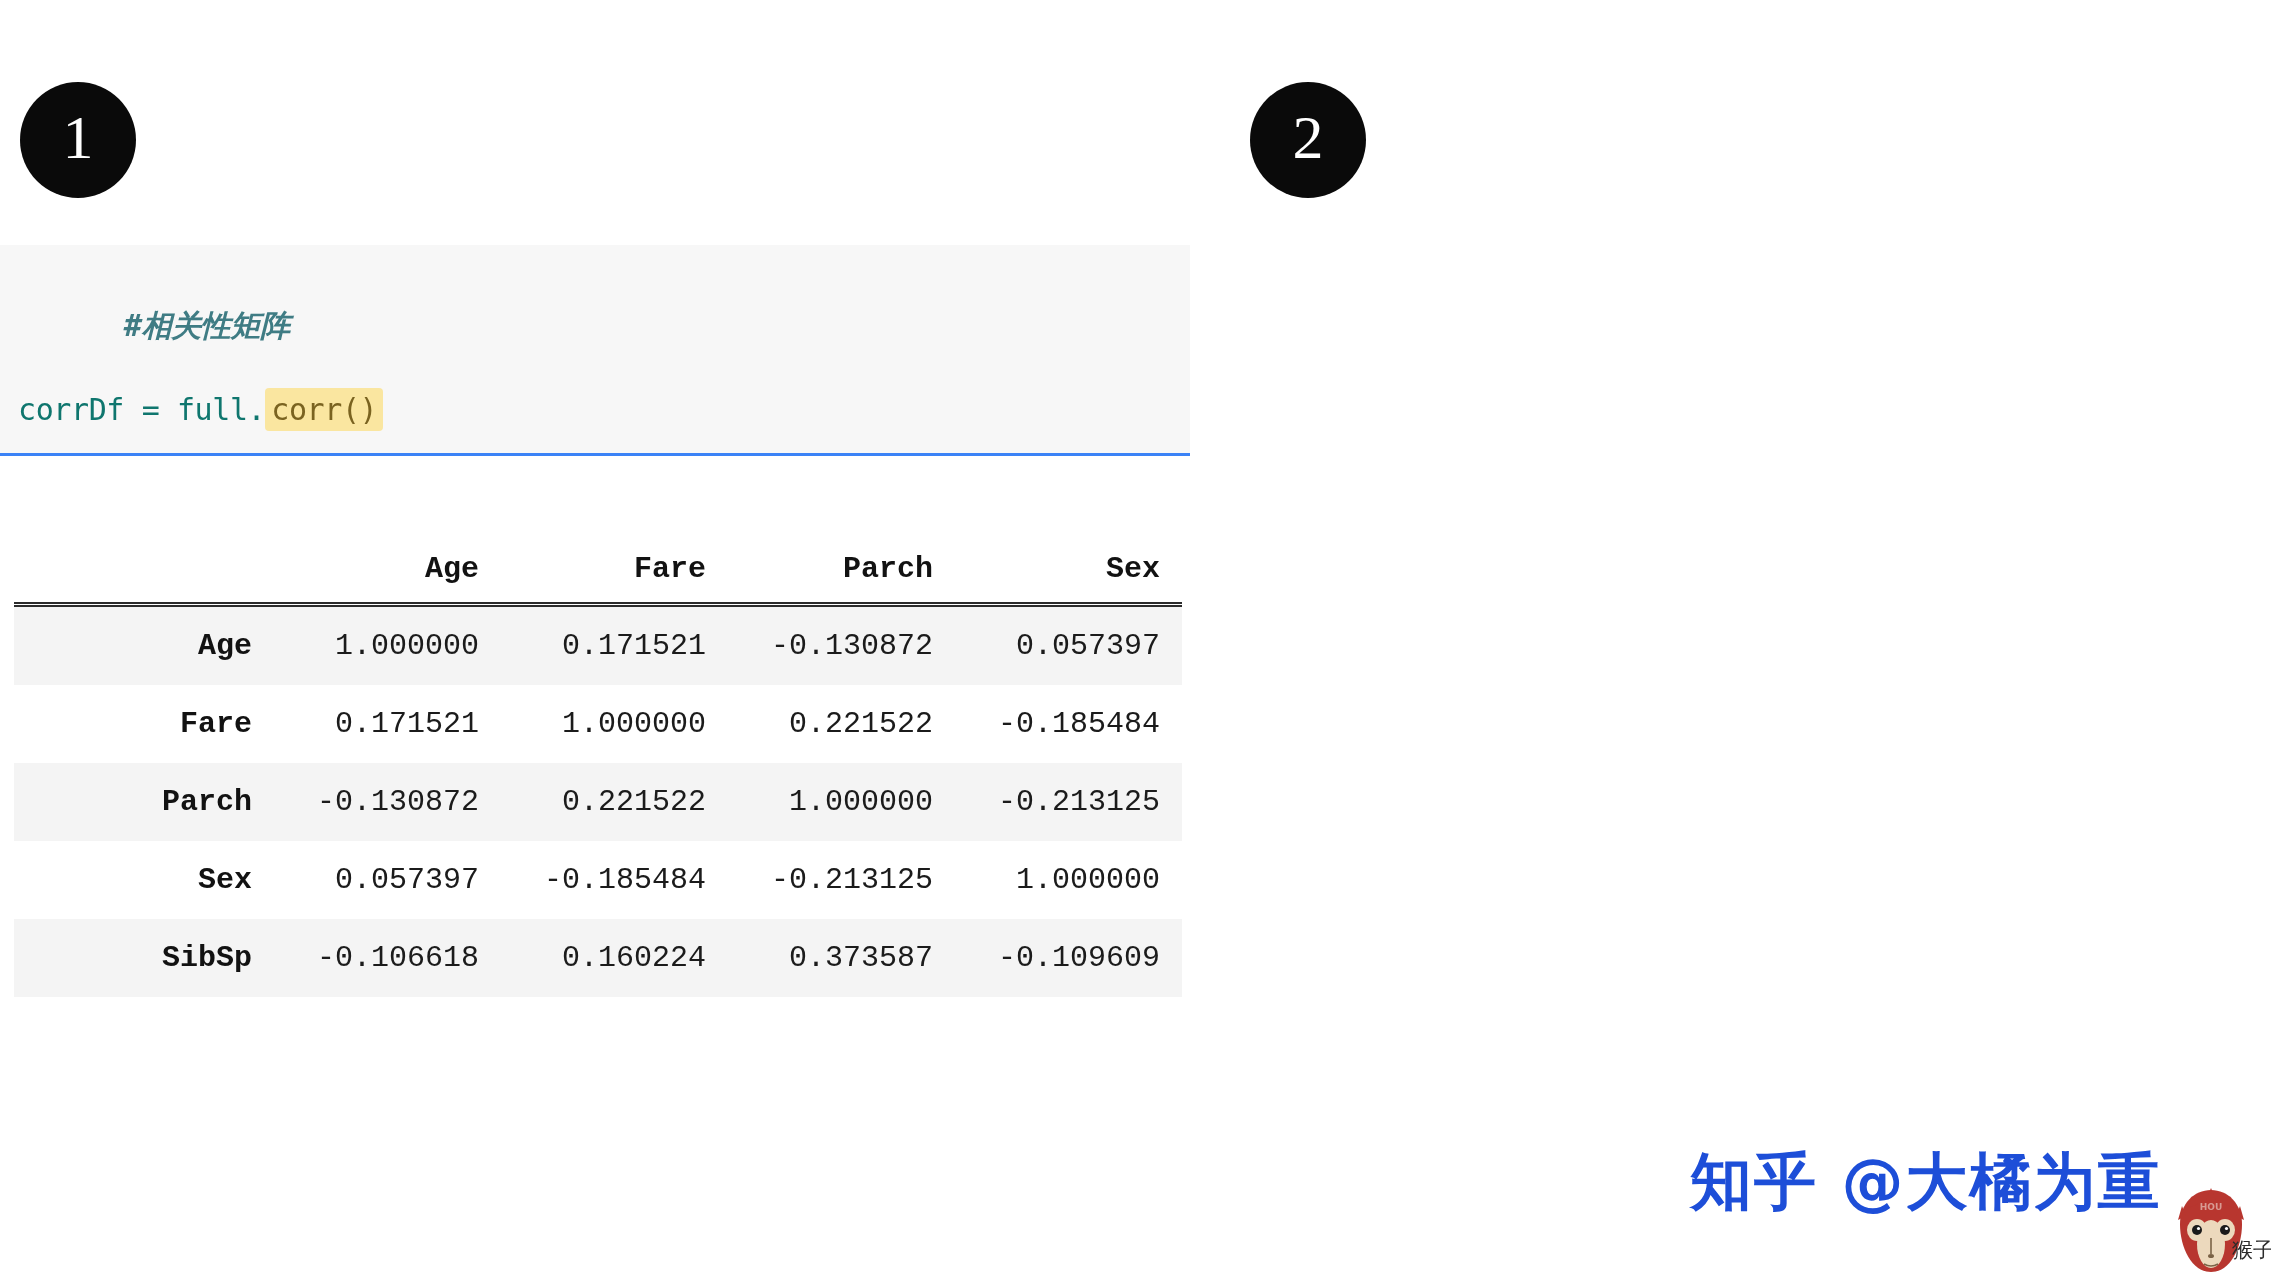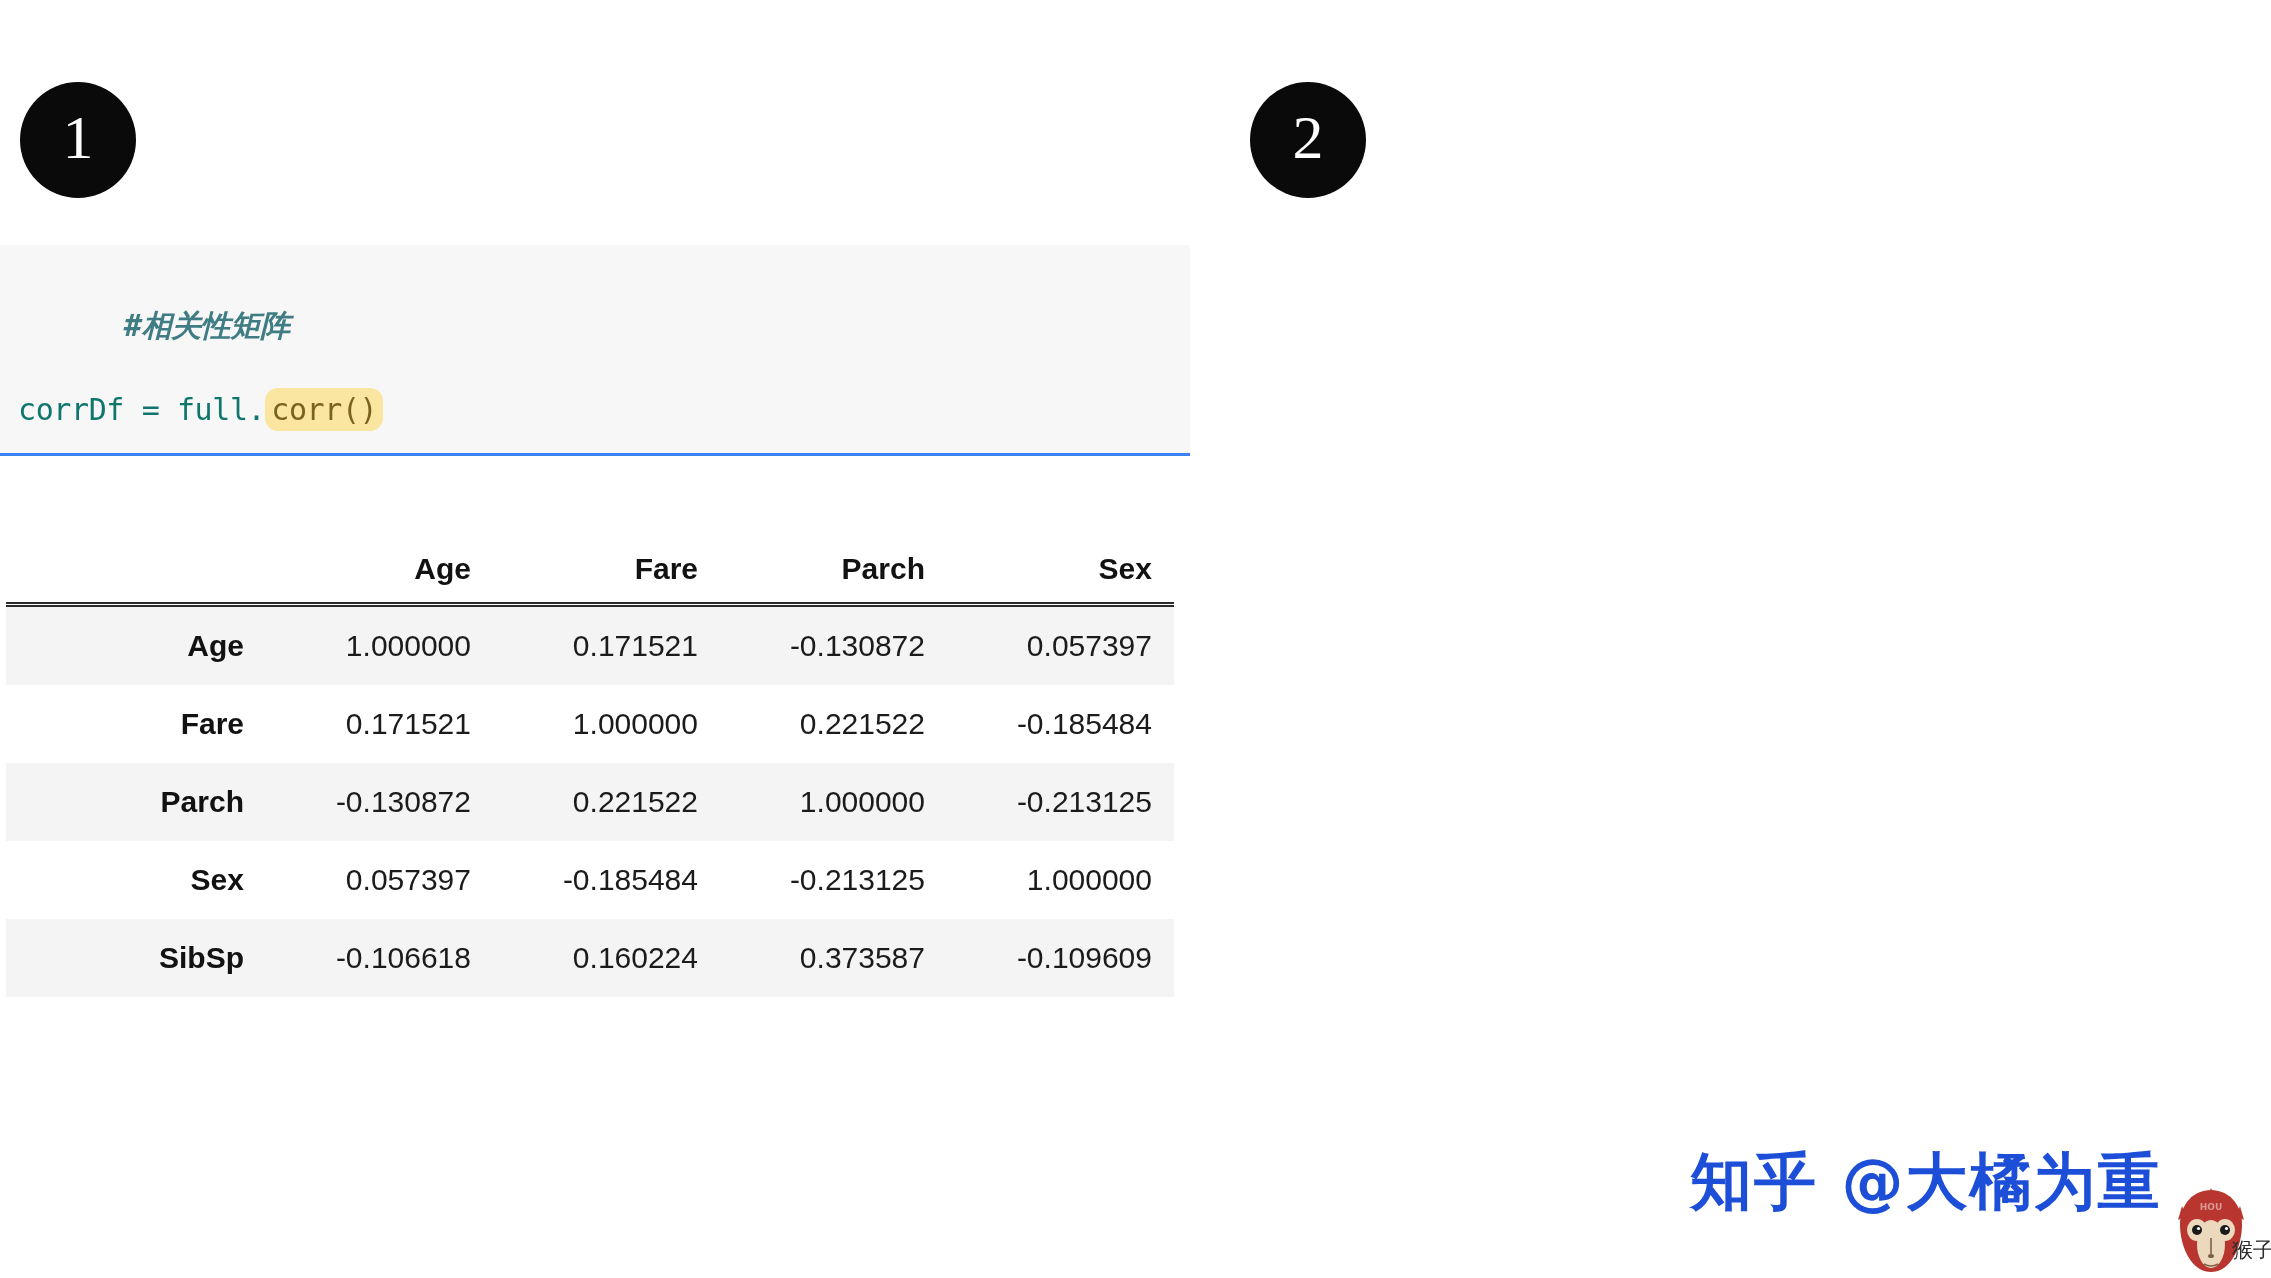--- a/index.html
+++ b/index.html
@@ -60,34 +60,34 @@
   .code-line {
     font-size: 30px;
     line-height: 42px;
     color: #1b1b1b;
     white-space: pre;
     letter-spacing: -0.4px;
   }
   .cmt { color: #3f7c84; font-style: italic; font-weight: 600; }
   .hl  {
     background: #fae6a0;
-    border-radius: 13px;
+    border-radius: 4px;
     padding: 4px 6px;
     color: #7a6320;
   }
   .hl-plain { color: #0f766e; text-align: right; }
 
   
   #df-table {
     position: absolute;
-    left: 6px;
+    left: 14px;
     top: 500px;
     width: 1168px;
     border-collapse: collapse;
-    font-family: Liberation Sans, sans-serif;
+    font-family: Liberation Mono, monospace;
   }
   #df-table th, #df-table td {
     text-align: right;
     font-size: 30px;
     padding: 0 22px;
     height: 78px;
     white-space: nowrap;
   }
   #df-table thead th {
     font-weight: 700;

